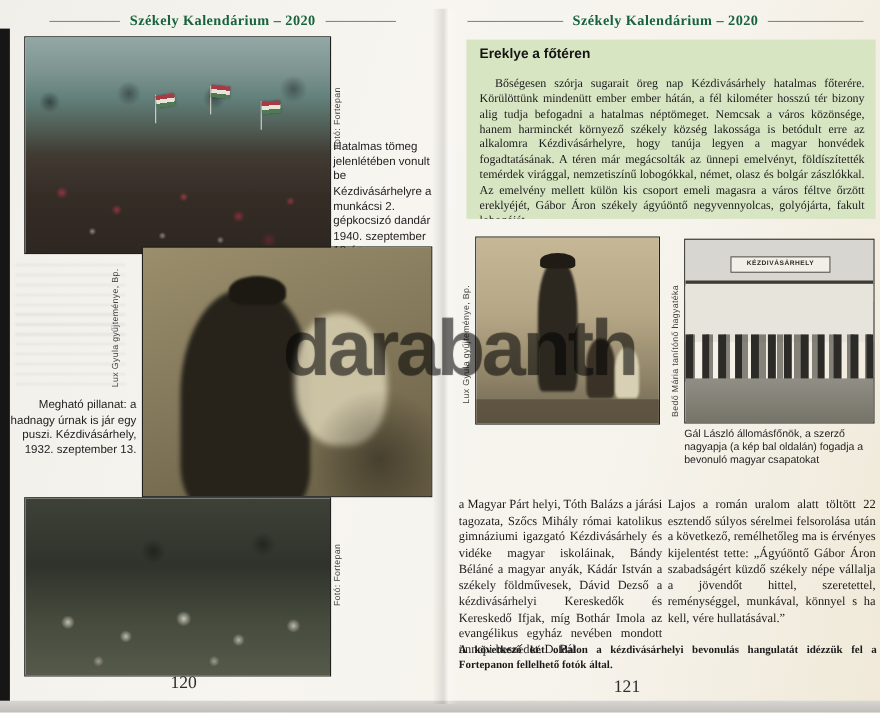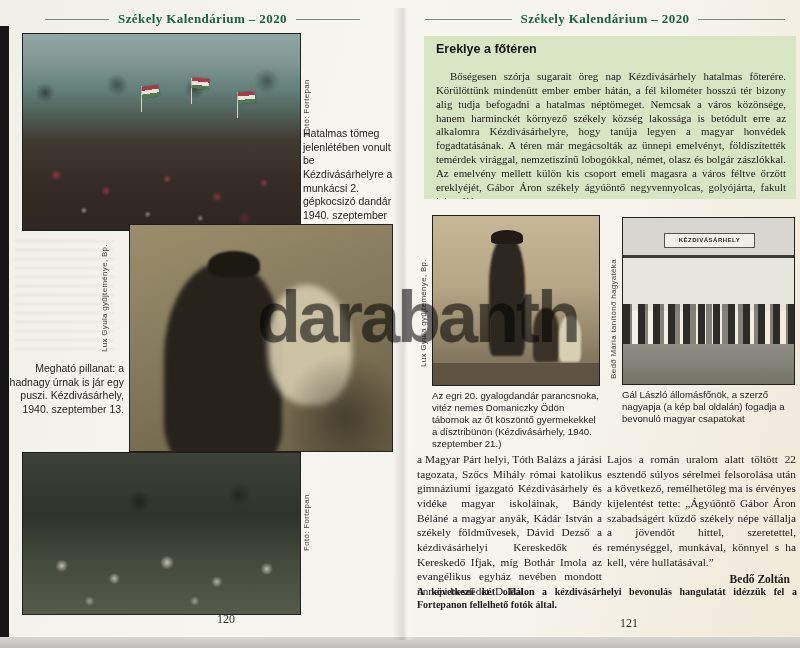--- a/index.html
+++ b/index.html
@@ -81,21 +81,21 @@
     font-size:8px;color:#3f3f3f;letter-spacing:0.3px;white-space:nowrap;}
   .cap{font-family:"Liberation Sans",sans-serif;font-size:10.5px;line-height:1.3;color:#1e1e1e;}
   .capR{font-family:"Liberation Sans",sans-serif;font-size:9.6px;line-height:1.24;color:#1e1e1e;}
   .leadbox{background:#d8e5c3;box-sizing:border-box;padding:6px 10px 4px 12px;}
   .lead-title{font-family:"Liberation Sans",sans-serif;font-weight:bold;font-size:12.5px;color:#141414;margin-bottom:14px;}
   .lead-body{font-size:10.9px;line-height:1.27;text-align:justify;text-indent:14px;color:#1b1b1b;}
   .lead-src{font-size:10.8px;font-weight:bold;text-align:right;margin-top:2px;}
   .bodycol{font-size:11.3px;line-height:1.3;text-align:justify;color:#1b1b1b;}
   .author{font-weight:bold;text-align:right;padding-right:6px;margin-top:4px;font-size:11.5px;}
   .footer-note{font-size:10px;font-weight:bold;line-height:1.27;text-align:justify;color:#1b1b1b;}
-  .pagenum{font-size:12px;color:#2d2d2d;text-align:right;}
+  .pagenum{font-size:16px;color:#2d2d2d;text-align:left;}
   
   .watermark{left:257px;top:276px;font-family:"Liberation Sans",sans-serif;font-weight:bold;
     font-size:72px;letter-spacing:-3px;color:rgba(72,72,72,0.42);mix-blend-mode:multiply;
     text-shadow:0 0 1px rgba(45,45,45,0.55);z-index:50;}
 </style>
 </head>
 <body>
 
 <div id="stage">
 
@@ -126,21 +126,21 @@
   <div class="abs cap" style="left:303px;top:127px;width:90px;">Hatalmas tömeg jelenlétében vonult be Kézdivásárhelyre a munkácsi 2. gépkocsizó dandár 1940. szeptember 13-án</div>
 
   <div class="abs photo" style="left:129px;top:224px;width:264px;height:228px;">
     <div class="ph-layer p2-base"></div>
     <div class="p2-soldier"></div>
     <div class="p2-cap"></div>
     <div class="p2-child"></div>
     <div class="ph-layer p2-shade"></div>
   </div>
   <div class="abs vcredit" style="left:100px;top:224px;height:128px;">Lux Gyula gyűjteménye, Bp.</div>
-  <div class="abs cap" style="left:4px;top:362px;width:120px;text-align:right;">Megható pillanat: a hadnagy úrnak is jár egy puszi. Kézdivásárhely, 1940. szeptember 13.</div>
+  <div class="abs cap" style="left:4px;top:362px;width:120px;text-align:right;">Megható pillanat: a hadnagy úrnak is jár egy puszi. Kézdivásárhely, 1932. szeptember 13.</div>
 
   <div class="abs photo" style="left:22px;top:452px;width:279px;height:163px;">
     <div class="ph-layer p3-base"></div>
     <div class="ph-layer p3-tex"></div>
   </div>
   <div class="abs vcredit" style="left:302px;top:456px;height:95px;">Fotó: Fortepan</div>
 
   <div class="abs pagenum" style="left:155px;top:612px;width:80px;">120</div>
 
   <div class="abs hdr" style="left:425px;top:10px;width:360px;">
@@ -157,39 +157,37 @@
 
   <div class="abs photo" style="left:432px;top:215px;width:168px;height:171px;">
     <div class="ph-layer pa-base"></div>
     <div class="pa-soldier"></div>
     <div class="pa-cap"></div>
     <div class="pa-kid1"></div>
     <div class="pa-kid2"></div>
     <div class="pa-ground"></div>
   </div>
   <div class="abs vcredit" style="left:419px;top:217px;height:150px;">Lux Gyula gyűjteménye, Bp.</div>
-  <div class="abs capR" style="left:432px;top:390px;width:170px;">Az egri 20. gyalogdandár parancsnoka, vitéz nemes Domaniczky Ödön tábornok az őt köszöntő gyermekekkel a dísztribünön (Kézdivásárhely, 1940. szeptember 21.)</div>
 
   <div class="abs photo" style="left:622px;top:217px;width:173px;height:168px;">
     <div class="pb-sky"></div>
     <div class="pb-roof"></div>
     <div class="pb-wall"></div>
     <div class="pb-sign">
       <span>KÉZDIVÁSÁRHELY</span>
     </div>
     <div class="pb-people"></div>
     <div class="pb-ground"></div>
   </div>
   <div class="abs vcredit" style="left:609px;top:217px;height:162px;">Bedő Mária tanítónő hagyatéka</div>
   <div class="abs capR" style="left:622px;top:389px;width:174px;">Gál László állomásfőnök, a szerző nagyapja (a kép bal oldalán) fogadja a bevonuló magyar csapatokat</div>
 
   <div class="abs bodycol" style="left:417px;top:452px;width:185px;">a Magyar Párt helyi, Tóth Balázs a járási tagozata, Szőcs Mihály római katolikus gimnáziumi igazgató Kézdivásárhely és vidéke magyar iskoláinak, Bándy Béláné a magyar anyák, Kádár István a székely földművesek, Dávid Dezső a kézdivásárhelyi Kereskedők és Kereskedő Ifjak, míg Bothár Imola az evangélikus egyház nevében mondott ünnepi beszédet. D. Pál</div>
   <div class="abs" style="left:607px;top:452px;width:189px;">
     <div class="bodycol">Lajos a román uralom alatt töltött 22 esztendő súlyos sérelmei felsorolása után a következő, remélhetőleg ma is érvényes kijelentést tette: „Ágyúöntő Gábor Áron szabadságért küzdő székely népe vállalja a jövendőt hittel, szeretettel, reménységgel, munkával, könnyel s ha kell, vére hullatásával.”</div>
-    <div class="author">Bedő Zoltán</div>
   </div>
 
   <div class="abs footer-note" style="left:417px;top:586px;width:380px;">A következő két oldalon a kézdivásárhelyi bevonulás hangulatát idézzük fel a Fortepanon fellelhető fotók által.</div>
 
   <div class="abs pagenum" style="left:558px;top:616px;width:80px;">121</div>
 
   <div class="abs watermark">darabanth</div>
 
 </div>
 

